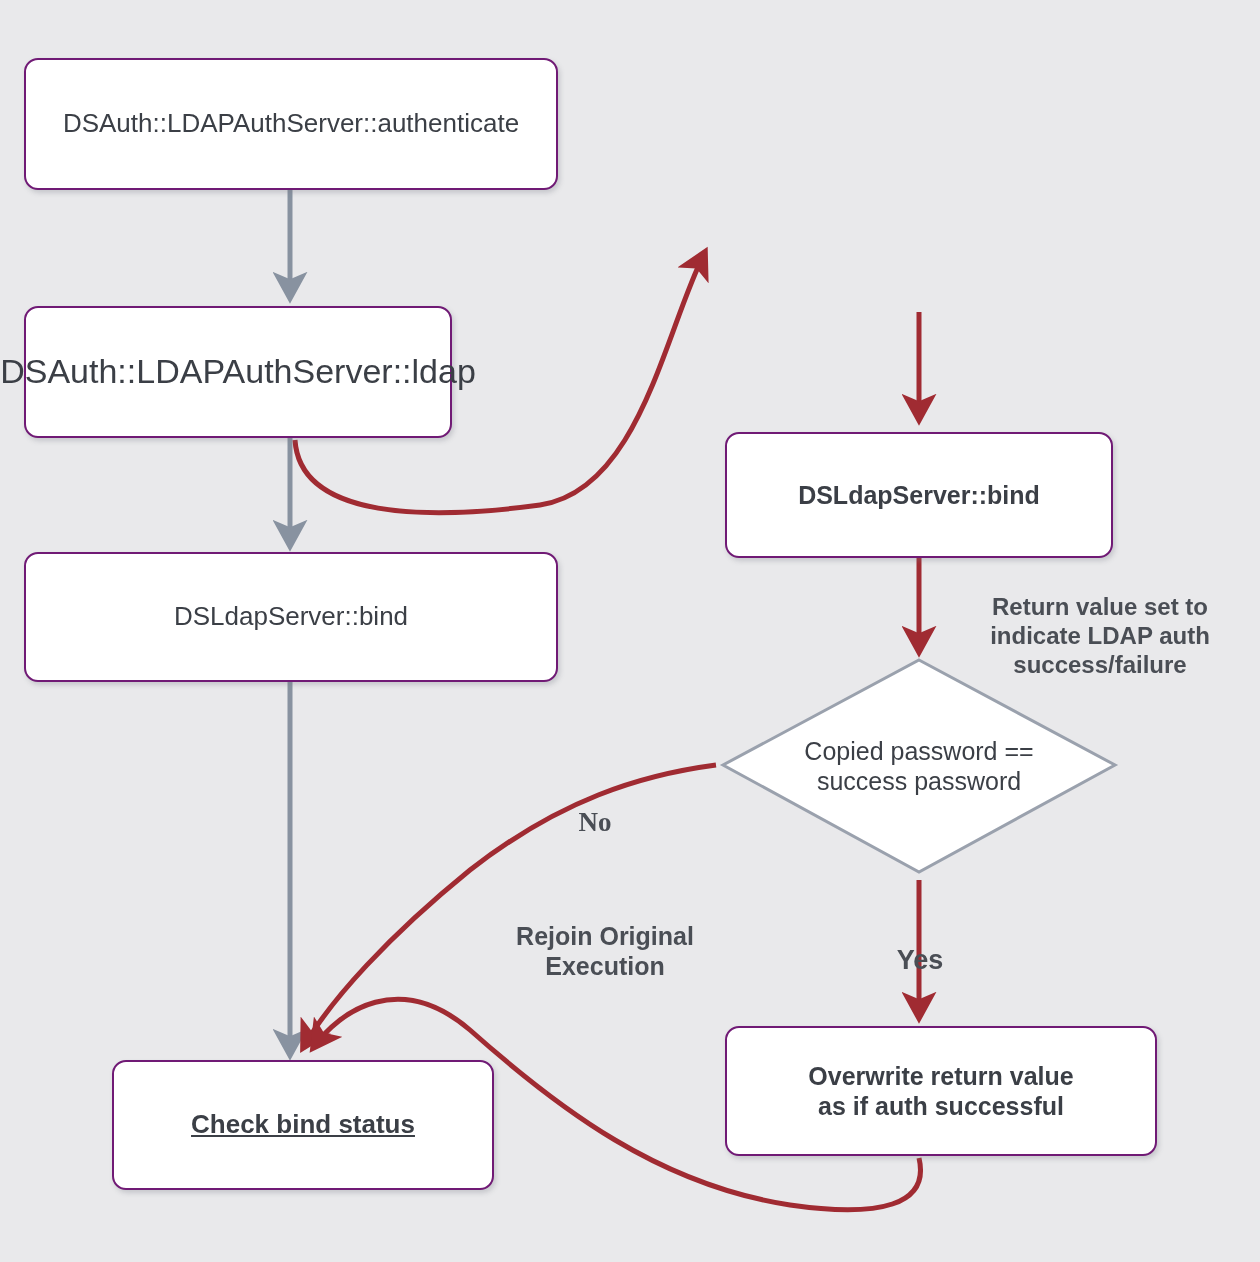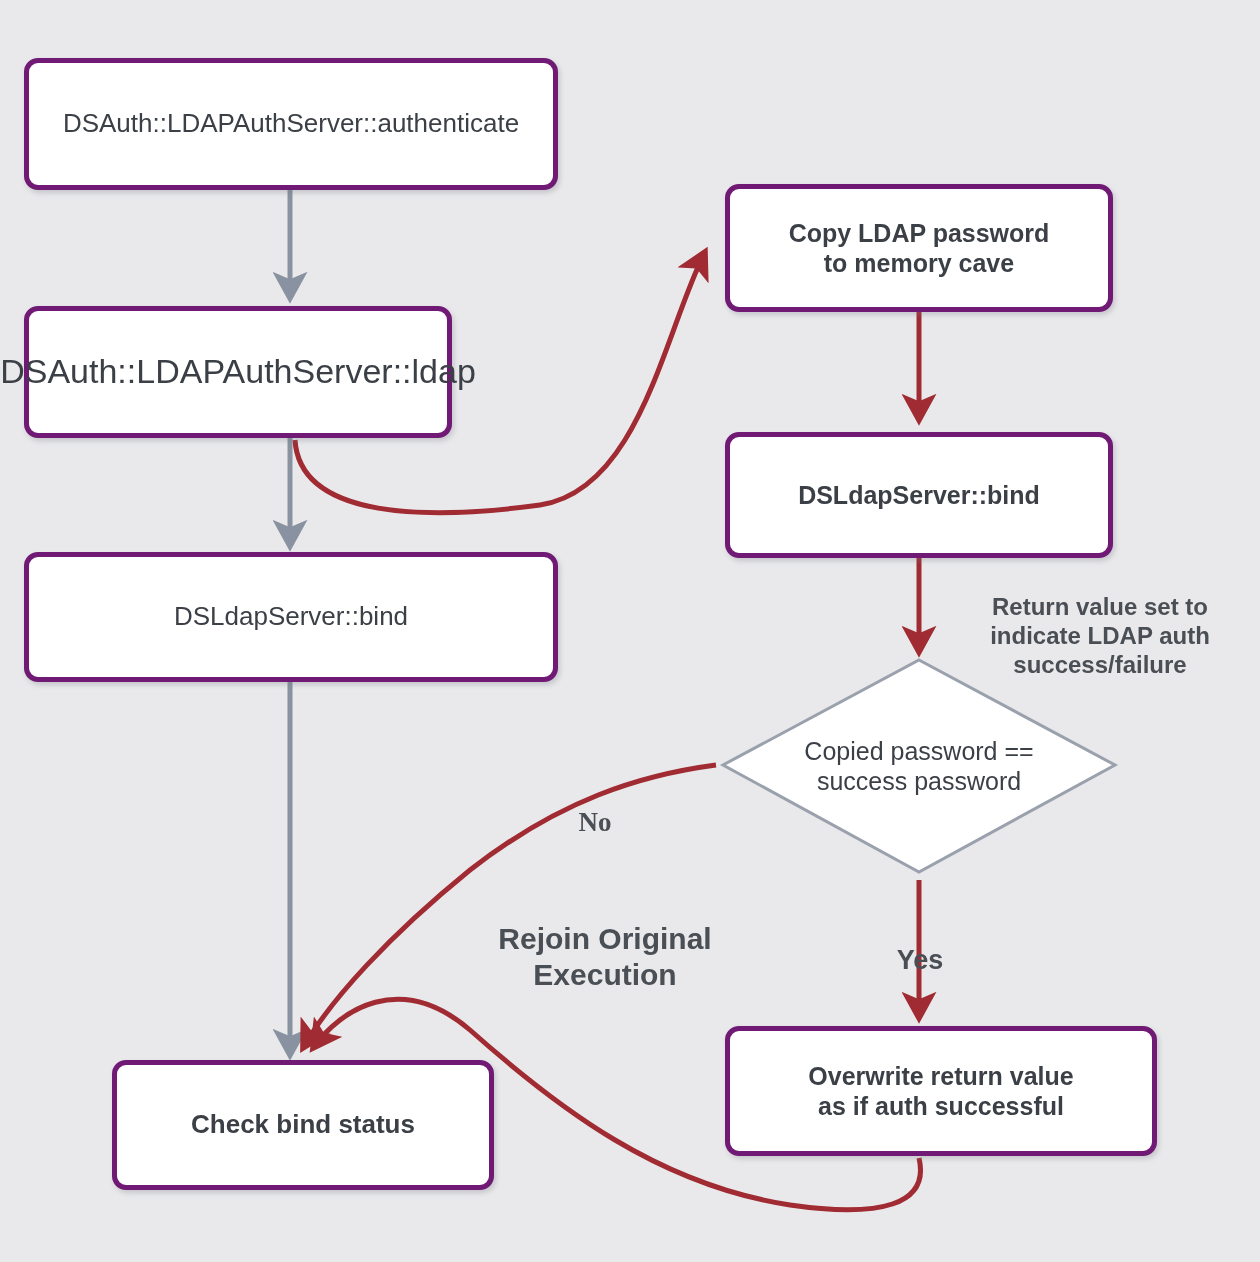--- a/index.html
+++ b/index.html
@@ -25,21 +25,21 @@
     left: 0;
     top: 0;
     width: 1260px;
     height: 1262px;
     pointer-events: none;
   }
   .node {
     position: absolute;
     box-sizing: border-box;
     background: #ffffff;
-    border: 5px solid #701a75;
+    border: 2px solid #701a75;
     border-radius: 14px;
     display: flex;
     align-items: center;
     justify-content: center;
     text-align: center;
     color: #3b3f46;
     box-shadow: 2px 3px 5px rgba(120,124,132,0.30);
   }
   .node .node-label {
     display: block;
@@ -155,28 +155,24 @@
   </div>
 
   <div class="node plain" style="left:24px; top:306px; width:428px; height:132px; font-size:34px;">
     <span class="node-label">DSAuth::LDAPAuthServer::ldap</span>
   </div>
 
   <div class="node plain" style="left:24px; top:552px; width:534px; height:130px; font-size:26px;">
     <span class="node-label">DSLdapServer::bind</span>
   </div>
 
-  <div class="node semi" style="left:112px; top:1060px; width:382px; height:130px; font-size:26px;">
+  <div class="node semi" style="left:112px; top:1060px; width:382px; height:130px; font-size:26px;text-decoration:underline;">
     <span class="node-label">Check bind status</span>
   </div>
 
-  <div class="node semi" style="left:725px; top:184px; width:388px; height:128px; font-size:25px;">
-    <span class="node-label" style="white-space:pre-line;">Copy LDAP password
-to memory cave</span>
-  </div>
 
   <div class="node semi" style="left:725px; top:432px; width:388px; height:126px; font-size:25px;">
     <span class="node-label">DSLdapServer::bind</span>
   </div>
 
   <div class="diamond-wrap" style="left:723px; top:660px; width:392px; height:212px;">
     <div class="diamond-text" style="white-space:pre-line;">Copied password ==
 success password</div>
   </div>
 
@@ -186,21 +182,21 @@
   </div>
 
   <div class="free-label" style="left:955px; top:565px; width:290px; font-size:24px; text-align:center;">Return value set to
 indicate LDAP auth
 success/failure</div>
 
   <div class="free-label" style="left:555px; top:778px; width:80px; font-size:27px;font-family:Liberation Serif, serif;">No</div>
 
   <div class="free-label" style="left:880px; top:916px; width:80px; font-size:27px;">Yes</div>
 
-  <div class="free-label" style="left:480px; top:893px; width:250px; font-size:30px;">Rejoin Original
+  <div class="free-label" style="left:480px; top:893px; width:250px; font-size:25px;">Rejoin Original
 Execution</div>
 
   <div id="mandiant-logo">
     <span class="logo-mark">
       <svg viewBox="0 0 30 30" width="30" height="30">
         <path d="M0 0 H22 L30 8 V30 H0 Z" fill="#a42a2a"></path>
         <path d="M22 0 L30 8 H22 Z" fill="#e9e9eb"></path>
         <path d="M6 24 V9 H10 L15 16 L20 9 H24 V24 H20 V15 L15 21.5 L10 15 V24 Z" fill="#ffffff"></path>
       </svg>
     </span>

